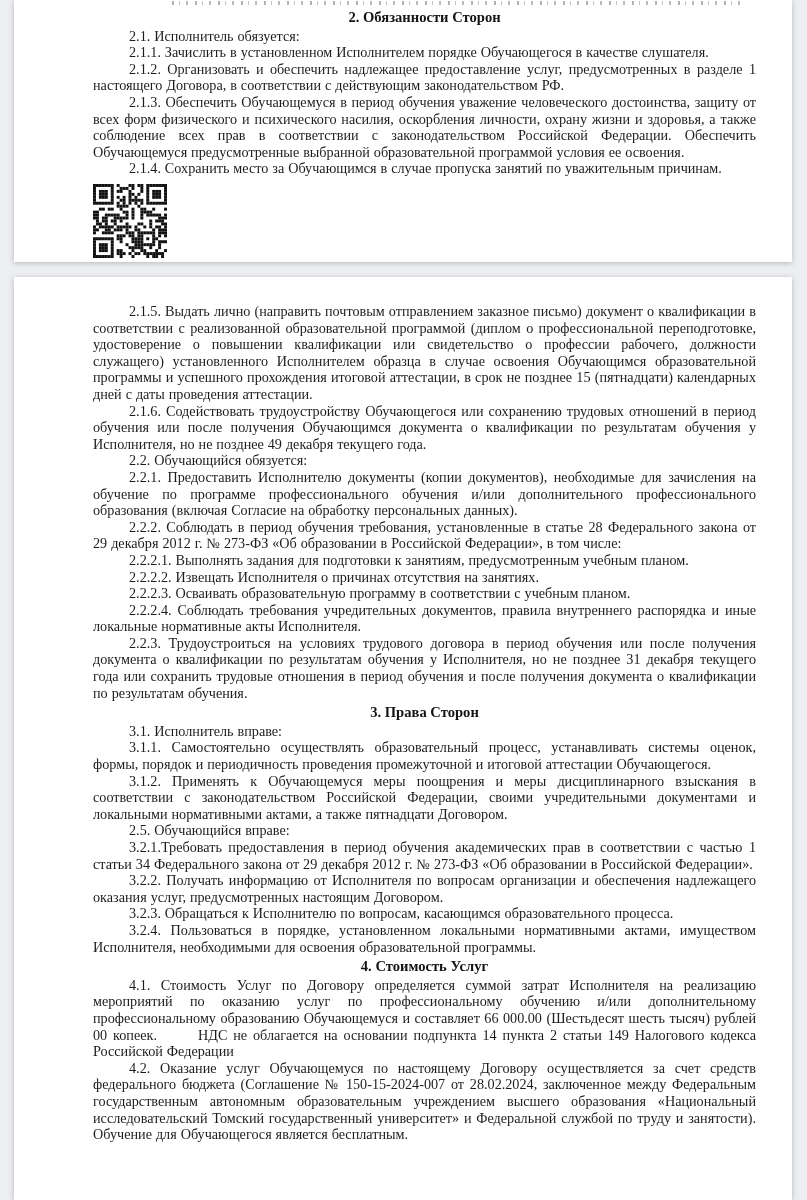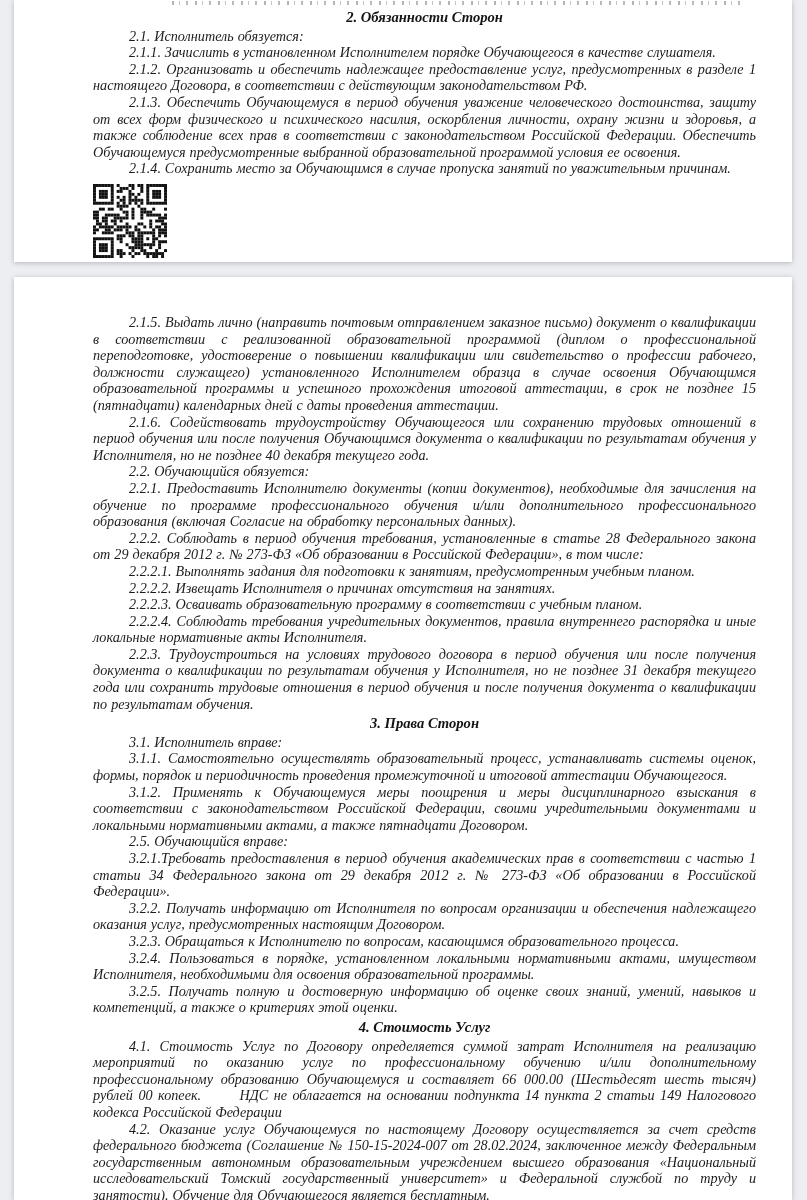--- a/index.html
+++ b/index.html
@@ -1,31 +1,31 @@
 <!DOCTYPE html>
 <html><head>
 <meta charset="utf-8">
 <style>
   html,body{margin:0;padding:0;}
   body{
     width:807px;height:1200px;overflow:hidden;position:relative;
     background:#edeef2;
     font-family:"Liberation Serif","DejaVu Serif",serif;
   }
-  .viewer{position:absolute;inset:0;font-style:italic;}
+  .viewer{position:absolute;inset:0;}
   .page{
     position:absolute;left:14px;width:778px;background:#ffffff;
     box-shadow:0 1px 5px rgba(55,55,65,.30);
     color:#1c1c1c;
     font-size:14.2px;line-height:16.6px;
   }
   .page1{top:0;height:262px;}
   .page2{top:277px;height:923px;}
   .inner{padding:0 36px 0 79px;}
-  .page2 .inner{padding-top:37px;}
+  .page2 .inner{padding-top:26px;}
   .clause{
     margin:0;text-indent:36px;text-align:justify;
     word-spacing:0.4px;
   }
   .section-heading{
     margin:3px 0 2px;text-align:center;font-weight:bold;
     font-size:14.6px;line-height:16.6px;color:#141414;
   }
   .page1 .section-heading{margin-top:4px;}
   
@@ -381,40 +381,39 @@
             <rect x="63" y="72" width="3" height="3" fill="#111"></rect>
             <rect x="69" y="72" width="3" height="3" fill="#111"></rect>
           </svg>
       </div>
     </div>
   </div>
 
   <div class="page page2">
     <div class="inner">
       <p class="clause">2.1.5. Выдать лично (направить почтовым отправлением заказное письмо) документ о квалификации в соответствии с реализованной образовательной программой (диплом о профессиональной переподготовке, удостоверение о повышении квалификации или свидетельство о профессии рабочего, должности служащего) установленного Исполнителем образца в случае освоения Обучающимся образовательной программы и успешного прохождения итоговой аттестации, в срок не позднее 15 (пятнадцати) календарных дней с даты проведения аттестации.</p>
-      <p class="clause">2.1.6. Содействовать трудоустройству Обучающегося или сохранению трудовых отношений в период обучения или после получения Обучающимся документа о квалификации по результатам обучения у Исполнителя, но не позднее 40 декабря текущего года.</p>
+      <p class="clause">2.1.6. Содействовать трудоустройству Обучающегося или сохранению трудовых отношений в период обучения или после получения Обучающимся документа о квалификации по результатам обучения у Исполнителя, но не позднее 49 декабря текущего года.</p>
       <p class="clause">2.2. Обучающийся обязуется:</p>
       <p class="clause">2.2.1. Предоставить Исполнителю документы (копии документов), необходимые для зачисления на обучение по программе профессионального обучения и/или дополнительного профессионального образования (включая Согласие на обработку персональных данных).</p>
       <p class="clause">2.2.2. Соблюдать в период обучения требования, установленные в статье 28 Федерального закона от 29 декабря 2012 г. № 273-ФЗ «Об образовании в Российской Федерации», в том числе:</p>
       <p class="clause">2.2.2.1. Выполнять задания для подготовки к занятиям, предусмотренным учебным планом.</p>
       <p class="clause">2.2.2.2. Извещать Исполнителя о причинах отсутствия на занятиях.</p>
       <p class="clause">2.2.2.3. Осваивать образовательную программу в соответствии с учебным планом.</p>
       <p class="clause">2.2.2.4. Соблюдать требования учредительных документов, правила внутреннего распорядка и иные локальные нормативные акты Исполнителя.</p>
       <p class="clause">2.2.3. Трудоустроиться на условиях трудового договора в период обучения или после получения документа о квалификации по результатам обучения у Исполнителя, но не позднее 31 декабря текущего года или сохранить трудовые отношения в период обучения и после получения документа о квалификации по результатам обучения.</p>
 
       <h2 class="section-heading">3. Права Сторон</h2>
       <p class="clause">3.1. Исполнитель вправе:</p>
       <p class="clause">3.1.1. Самостоятельно осуществлять образовательный процесс, устанавливать системы оценок, формы, порядок и периодичность проведения промежуточной и итоговой аттестации Обучающегося.</p>
       <p class="clause">3.1.2. Применять к Обучающемуся меры поощрения и меры дисциплинарного взыскания в соответствии с законодательством Российской Федерации, своими учредительными документами и локальными нормативными актами, а также пятнадцати Договором.</p>
       <p class="clause">2.5. Обучающийся вправе:</p>
       <p class="clause">3.2.1.Требовать предоставления в период обучения академических прав в соответствии с частью 1 статьи 34 Федерального закона от 29 декабря 2012 г. № 273-ФЗ «Об образовании в Российской Федерации».</p>
       <p class="clause">3.2.2. Получать информацию от Исполнителя по вопросам организации и обеспечения надлежащего оказания услуг, предусмотренных настоящим Договором.</p>
       <p class="clause">3.2.3. Обращаться к Исполнителю по вопросам, касающимся образовательного процесса.</p>
       <p class="clause">3.2.4. Пользоваться в порядке, установленном локальными нормативными актами, имуществом Исполнителя, необходимыми для освоения образовательной программы.</p>
-      <p class="clause">3.2.5. Получать полную и достоверную информацию об оценке своих знаний, умений, навыков и компетенций, а также о критериях этой оценки.</p>
 
       <h2 class="section-heading">4. Стоимость Услуг</h2>
       <p class="clause">4.1. Стоимость Услуг по Договору определяется суммой затрат Исполнителя на реализацию мероприятий по оказанию услуг по профессиональному обучению и/или дополнительному профессиональному образованию Обучающемуся и составляет 66&nbsp;000.00 (Шестьдесят шесть тысяч) рублей 00 копеек.&nbsp;&nbsp;&nbsp;&nbsp;&nbsp;&nbsp;&nbsp;НДС не облагается на основании подпункта 14 пункта 2 статьи 149 Налогового кодекса Российской Федерации</p>
       <p class="clause">4.2. Оказание услуг Обучающемуся по настоящему Договору осуществляется за счет средств федерального бюджета (Соглашение № 150-15-2024-007 от 28.02.2024, заключенное между Федеральным государственным автономным образовательным учреждением высшего образования «Национальный исследовательский Томский государственный университет» и Федеральной службой по труду и занятости). Обучение для Обучающегося является бесплатным.</p>
     </div>
   </div>
 
 </div>
 
 </body></html>

